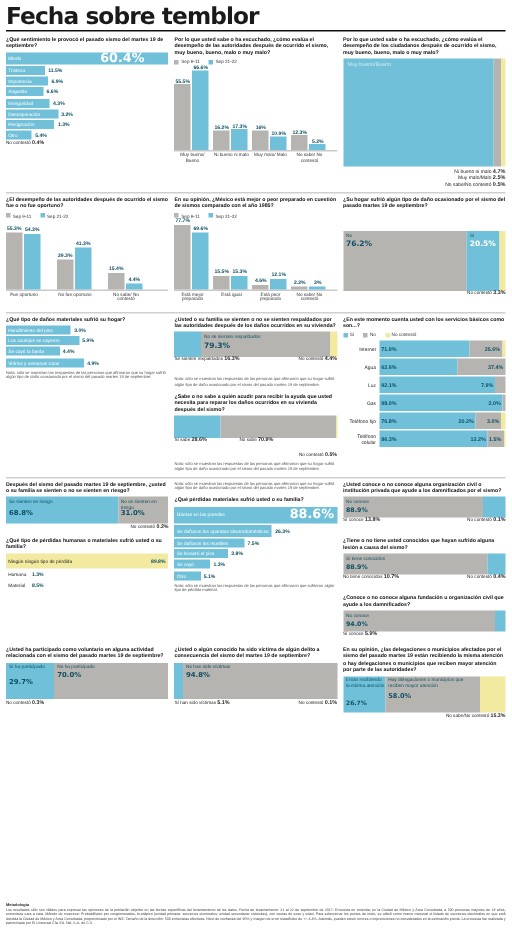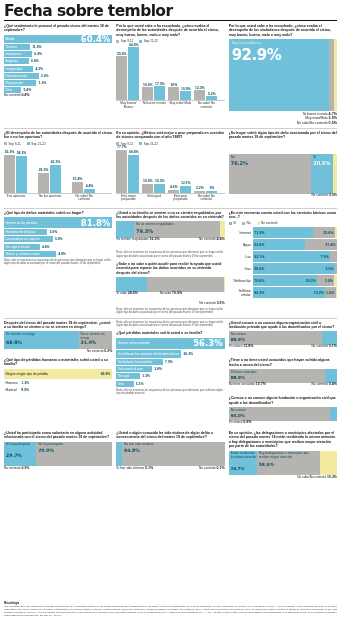--- a/index.html
+++ b/index.html
@@ -175,21 +175,21 @@
   <div class="masthead">Fecha sobre temblor</div>
 
   <div class="grid3">
 
     <div class="col">
       <div class="q">¿Qué sentimiento le provocó el pasado sismo del martes 19 de septiembre?</div>
       <div class="hbars">
         <div class="hrow">
           <div class="hbar" style="width:100%"></div>
           <span class="hlabel">Miedo</span>
-          <span class="hval big" style="right:2px">60.4%</span>
+          <span class="hval big" style="right:16px">60.4%</span>
         </div>
         <div class="hrow sm">
           <div class="hbar" style="width:24%"></div>
           <span class="hlabel">Tristeza</span>
           <span class="hval out" style="left:26%">11.5%</span>
         </div>
         <div class="hrow sm">
           <div class="hbar" style="width:26%"></div>
           <span class="hlabel">Impotencia</span>
           <span class="hval out" style="left:28%">6.9%</span>
@@ -282,21 +282,20 @@
         <span class="xcat" style="left:78px;width:24px">No sabe/
 No contestó</span>
       </div>
     </div>
 
     <div class="col">
       <div class="q">Por lo que usted sabe o ha escuchado, ¿cómo evalúa el desempeño de los ciudadanos después de ocurrido el sismo, muy bueno, bueno, malo o muy malo?</div>
       <div class="hero">
         <div class="main" style="width:92.9%">
           <span class="cap">Muy bueno/Bueno</span>
-          <span class="num">92.9%</span>
         </div>
         <div class="g" style="width:4.7%"></div>
         <div class="y" style="width:2.4%"></div>
       </div>
       <div class="heroleg">
         <div><span>Ni bueno ni malo</span> <b>4.7%</b></div>
         <div><span>Muy malo/Malo</span> <b>2.5%</b></div>
         <div><span>No sabe/No contestó</span> <b>0.5%</b></div>
       </div>
     </div>
@@ -431,25 +430,20 @@
     </div>
   </div>
 
   <div class="hr"></div>
 
   <div class="grid3">
 
     <div class="col">
       <div class="q">¿Qué tipo de daños materiales sufrió su hogar?</div>
       <div class="hbars">
-        <div class="hrow" style="height:11px">
-          <div class="hbar" style="width:100%;height:11px"></div>
-          <span class="hlabel">Grietas en las paredes</span>
-          <span class="hval big" style="right:2px">81.8%</span>
-        </div>
         <div class="hrow sm">
           <div class="hbar" style="width:40%"></div>
           <span class="hlabel">Hundimiento del piso</span>
           <span class="hval out" style="left:42%">3.0%</span>
         </div>
         <div class="hrow sm">
           <div class="hbar" style="width:45%"></div>
           <span class="hlabel">Los azulejos se cayeron</span>
           <span class="hval out" style="left:47%">5.9%</span>
         </div>
@@ -646,21 +640,21 @@
     </div>
 
     <div class="col">
       <div class="note" style="margin-top:0">Nota: sólo se muestran las respuestas de las personas que afirmaron que su hogar sufrió algún tipo de daño ocasionado por el sismo del pasado martes 19 de septiembre.</div>
       <div class="secgap"></div>
       <div class="q">¿Qué pérdidas materiales sufrió usted o su familia?</div>
       <div class="hbars">
         <div class="hrow" style="height:11px">
           <div class="hbar" style="width:100%;height:11px"></div>
           <span class="hlabel">Grietas en las paredes</span>
-          <span class="hval big" style="right:2px">56.3%</span>
+          <span class="hval big" style="right:2px">88.6%</span>
         </div>
         <div class="hrow sm" style="height:8px">
           <div class="hbar" style="width:60%;height:8px"></div>
           <span class="hlabel">Se dañaron los aparatos electrodomésticos</span>
           <span class="hval out" style="left:62%">26.3%</span>
         </div>
         <div class="hrow sm">
           <div class="hbar" style="width:43%"></div>
           <span class="hlabel">Se dañaron los muebles</span>
           <span class="hval out" style="left:45%">7.5%</span>

